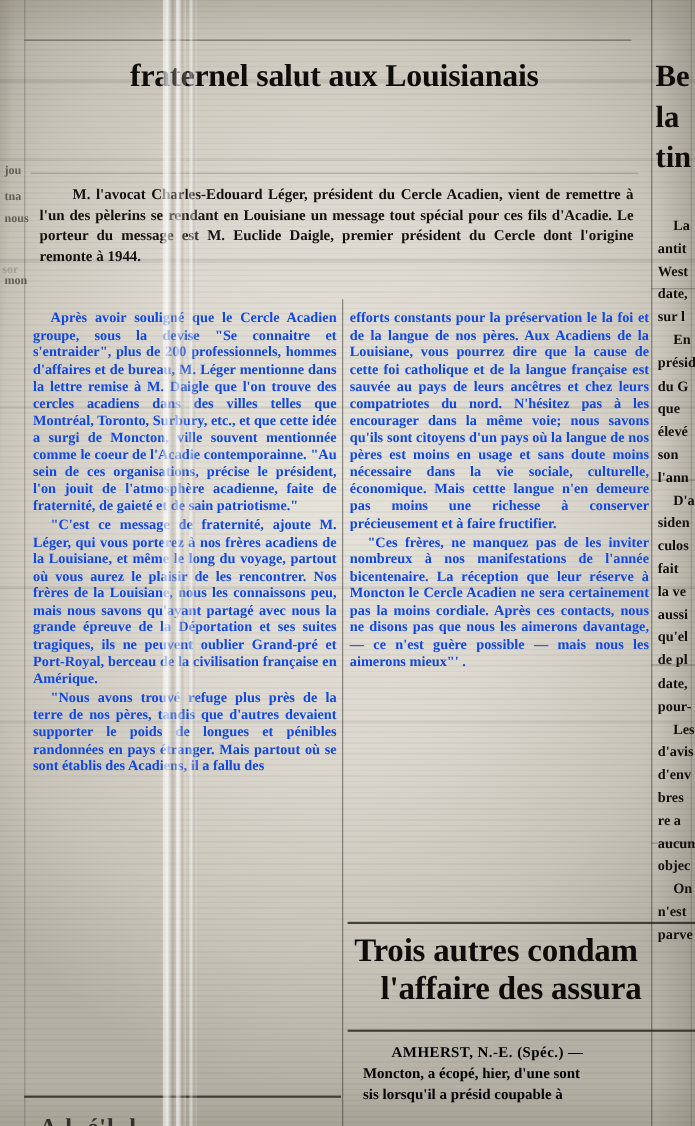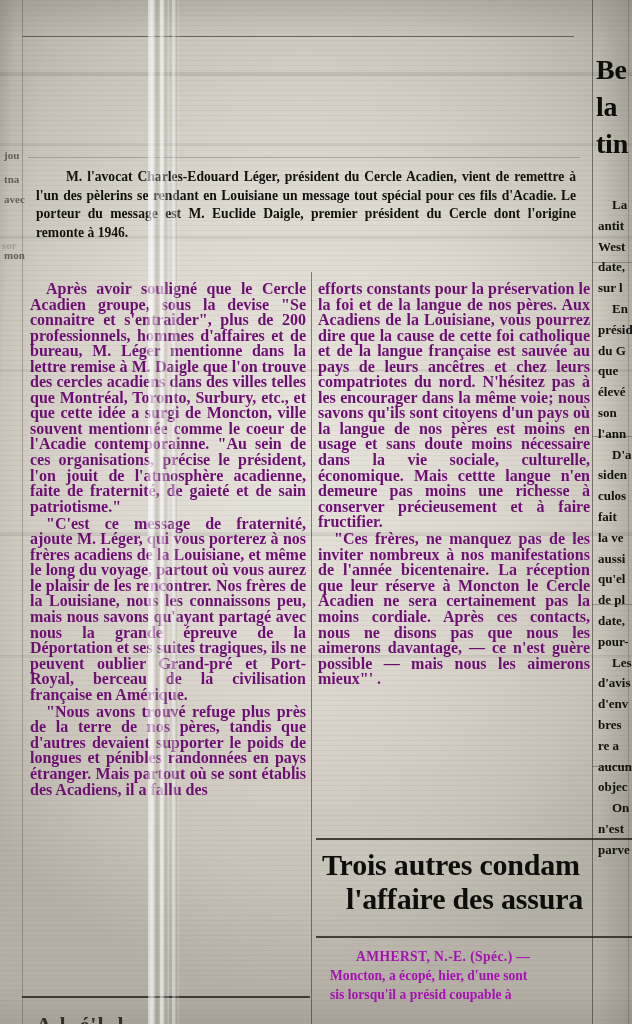--- a/index.html
+++ b/index.html
@@ -115,25 +115,25 @@
     font-size: 28px;
     text-align: left;
     line-height: 1.32;
     font-weight: bold;
   }
   .hl-right .ln { display: block; white-space: nowrap; }
 
   
   .col {
     position: absolute;
-    font-size: 16px;
+    font-size: 13px;
     line-height: 15.55px;
     text-align: justify;
     text-justify: inter-word;
-    color: #701a75;
+    color: #1d4ed8;
     font-weight: 600;
   }
   .col p {
     margin: 0 0 0 0;
     text-indent: 16px;
     hyphens: manual;
   }
   .col p.noind { text-indent: 0; }
   .col p + p { margin-top: 1.5px; }
 
@@ -162,21 +162,21 @@
   }
   .col-right p { margin: 0; text-indent: 14px; white-space: nowrap; }
   .col-right p + p { margin-top: 2px; }
 
   .amherst {
     position: absolute;
     left: 330px; top: 948px; width: 300px;
     font-size: 13.6px;
     line-height: 18.8px;
     font-weight: 600;
-    color: #a21caf;
+    color: #000000;
     white-space: nowrap;
   }
   .amherst .ln { display: block; }
   .amherst .ln1 { text-indent: 26px; letter-spacing: .4px; }
 
   .edge-frag {
     position: absolute;
     font-size: 11px;
     font-weight: bold;
     color: rgba(40,37,33,.62);
@@ -210,24 +210,25 @@
   <div class="hrule thin" style="left:28px; top:157px; width:552px; opacity:.45;"></div>
   <div class="hrule" style="left:316px; top:838px; width:316px;"></div>
   <div class="hrule" style="left:316px; top:936px; width:316px;"></div>
   <div class="hrule" style="left:22px;  top:996px; width:288px;"></div>
   <div class="hrule thin" style="left:592px; top:262px; width:40px; opacity:.6;"></div>
   <div class="hrule thin" style="left:592px; top:436px; width:40px; opacity:.6;"></div>
   <div class="hrule thin" style="left:592px; top:604px; width:40px; opacity:.6;"></div>
   <div class="hrule thin" style="left:592px; top:766px; width:40px; opacity:.6;"></div>
 
   <div class="headline hl-main ink">
+    <span class="ln ln2">fraternel salut aux Louisianais</span>
   </div>
 
   <div class="lead ink">
-    <p>M. l'avocat Charles-Edouard Léger, président du Cercle Acadien, vient de remettre à l'un des pèlerins se rendant en Louisiane un message tout spécial pour ces fils d'Acadie. Le porteur du message est M. Euclide Daigle, premier président du Cercle dont l'origine remonte à 1946.</p>
+    <p>M. l'avocat Charles-Edouard Léger, président du Cercle Acadien, vient de remettre à l'un des pèlerins se rendant en Louisiane un message tout spécial pour ces fils d'Acadie. Le porteur du message est M. Euclide Daigle, premier président du Cercle dont l'origine remonte à 1944.</p>
   </div>
 
   <div class="col col-left ink">
     <p>Après avoir souligné que le Cercle Acadien groupe, sous la devise "Se connaitre et s'entraider", plus de 200 professionnels, hommes d'affaires et de bureau, M. Léger mentionne dans la lettre remise à M. Daigle que l'on trouve des cercles acadiens dans des villes telles que Montréal, Toronto, Surbury, etc., et que cette idée a surgi de Moncton, ville souvent mentionnée comme le coeur de l'Acadie contemporainne. "Au sein de ces organisations, précise le président, l'on jouit de l'atmosphère acadienne, faite de fraternité, de gaieté et de sain patriotisme."</p>
     <p>"C'est ce message de fraternité, ajoute M. Léger, qui vous porterez à nos frères acadiens de la Louisiane, et même le long du voyage, partout où vous aurez le plaisir de les rencontrer. Nos frères de la Louisiane, nous les connaissons peu, mais nous savons qu'ayant partagé avec nous la grande épreuve de la Déportation et ses suites tragiques, ils ne peuvent oublier Grand-pré et Port-Royal, berceau de la civilisation française en Amérique.</p>
     <p>"Nous avons trouvé refuge plus près de la terre de nos pères, tandis que d'autres devaient supporter le poids de longues et pénibles randonnées en pays étranger. Mais partout où se sont établis des Acadiens, il a fallu des</p>
   </div>
 
   <div class="col col-mid ink">
     <p class="noind">efforts constants pour la préservation le la foi et de la langue de nos pères. Aux Acadiens de la Louisiane, vous pourrez dire que la cause de cette foi catholique et de la langue française est sauvée au pays de leurs ancêtres et chez leurs compatriotes du nord. N'hésitez pas à les encourager dans la même voie; nous savons qu'ils sont citoyens d'un pays où la langue de nos pères est moins en usage et sans doute moins nécessaire dans la vie sociale, culturelle, économique. Mais cettte langue n'en demeure pas moins une richesse à conserver précieusement et à faire fructifier.</p>
@@ -281,21 +282,21 @@
     <p style="text-indent:0">re a</p>
     <p style="text-indent:0">aucun</p>
     <p style="text-indent:0">objec</p>
     <p>On</p>
     <p style="text-indent:0">n'est</p>
     <p style="text-indent:0">parve</p>
   </div>
 
   <div class="edge-frag blur" style="top:148px;font-family:Liberation Serif, serif;">jou</div>
   <div class="edge-frag blur" style="top:172px;">tna</div>
-  <div class="edge-frag blur" style="top:192px;">avec</div>
+  <div class="edge-frag blur" style="top:192px;">nous</div>
   <div class="edge-frag blur" style="top:248px;">mon</div>
   <div class="edge-frag blur" style="top:238px; left:2px; opacity:.35;">sor</div>
 
   <div class="bottom-frag blur">A.l. é'l. l.</div>
 
   <div class="streaks"></div>
   <div class="scanlines"></div>
   <div class="fold f1"></div>
   <div class="fold f2"></div>
   <div class="fold f3"></div>

